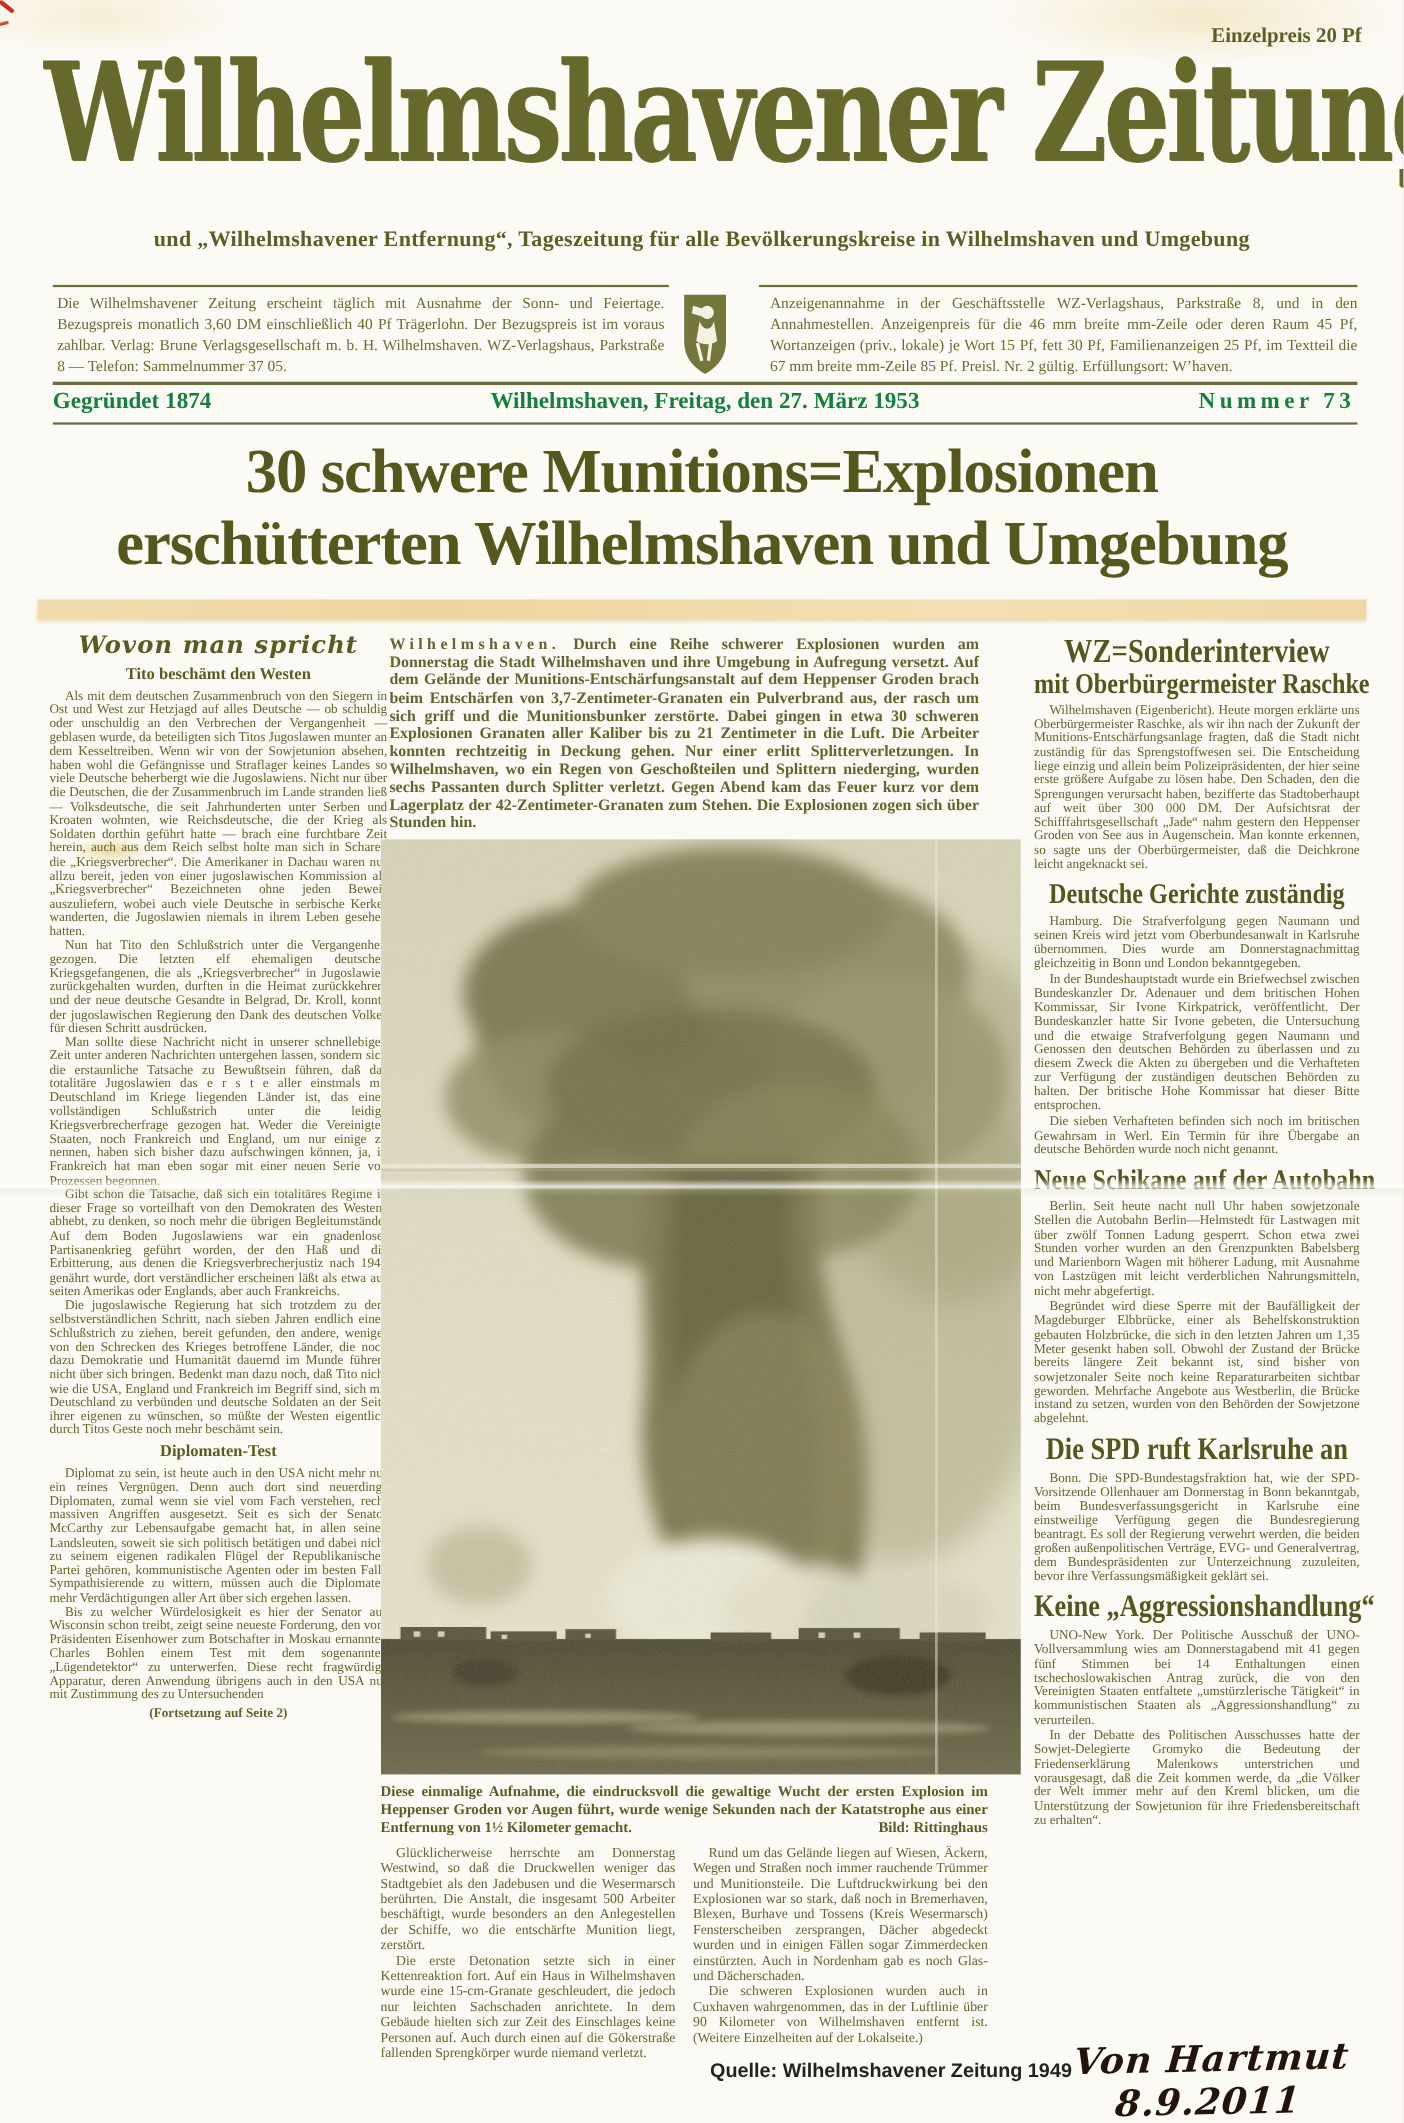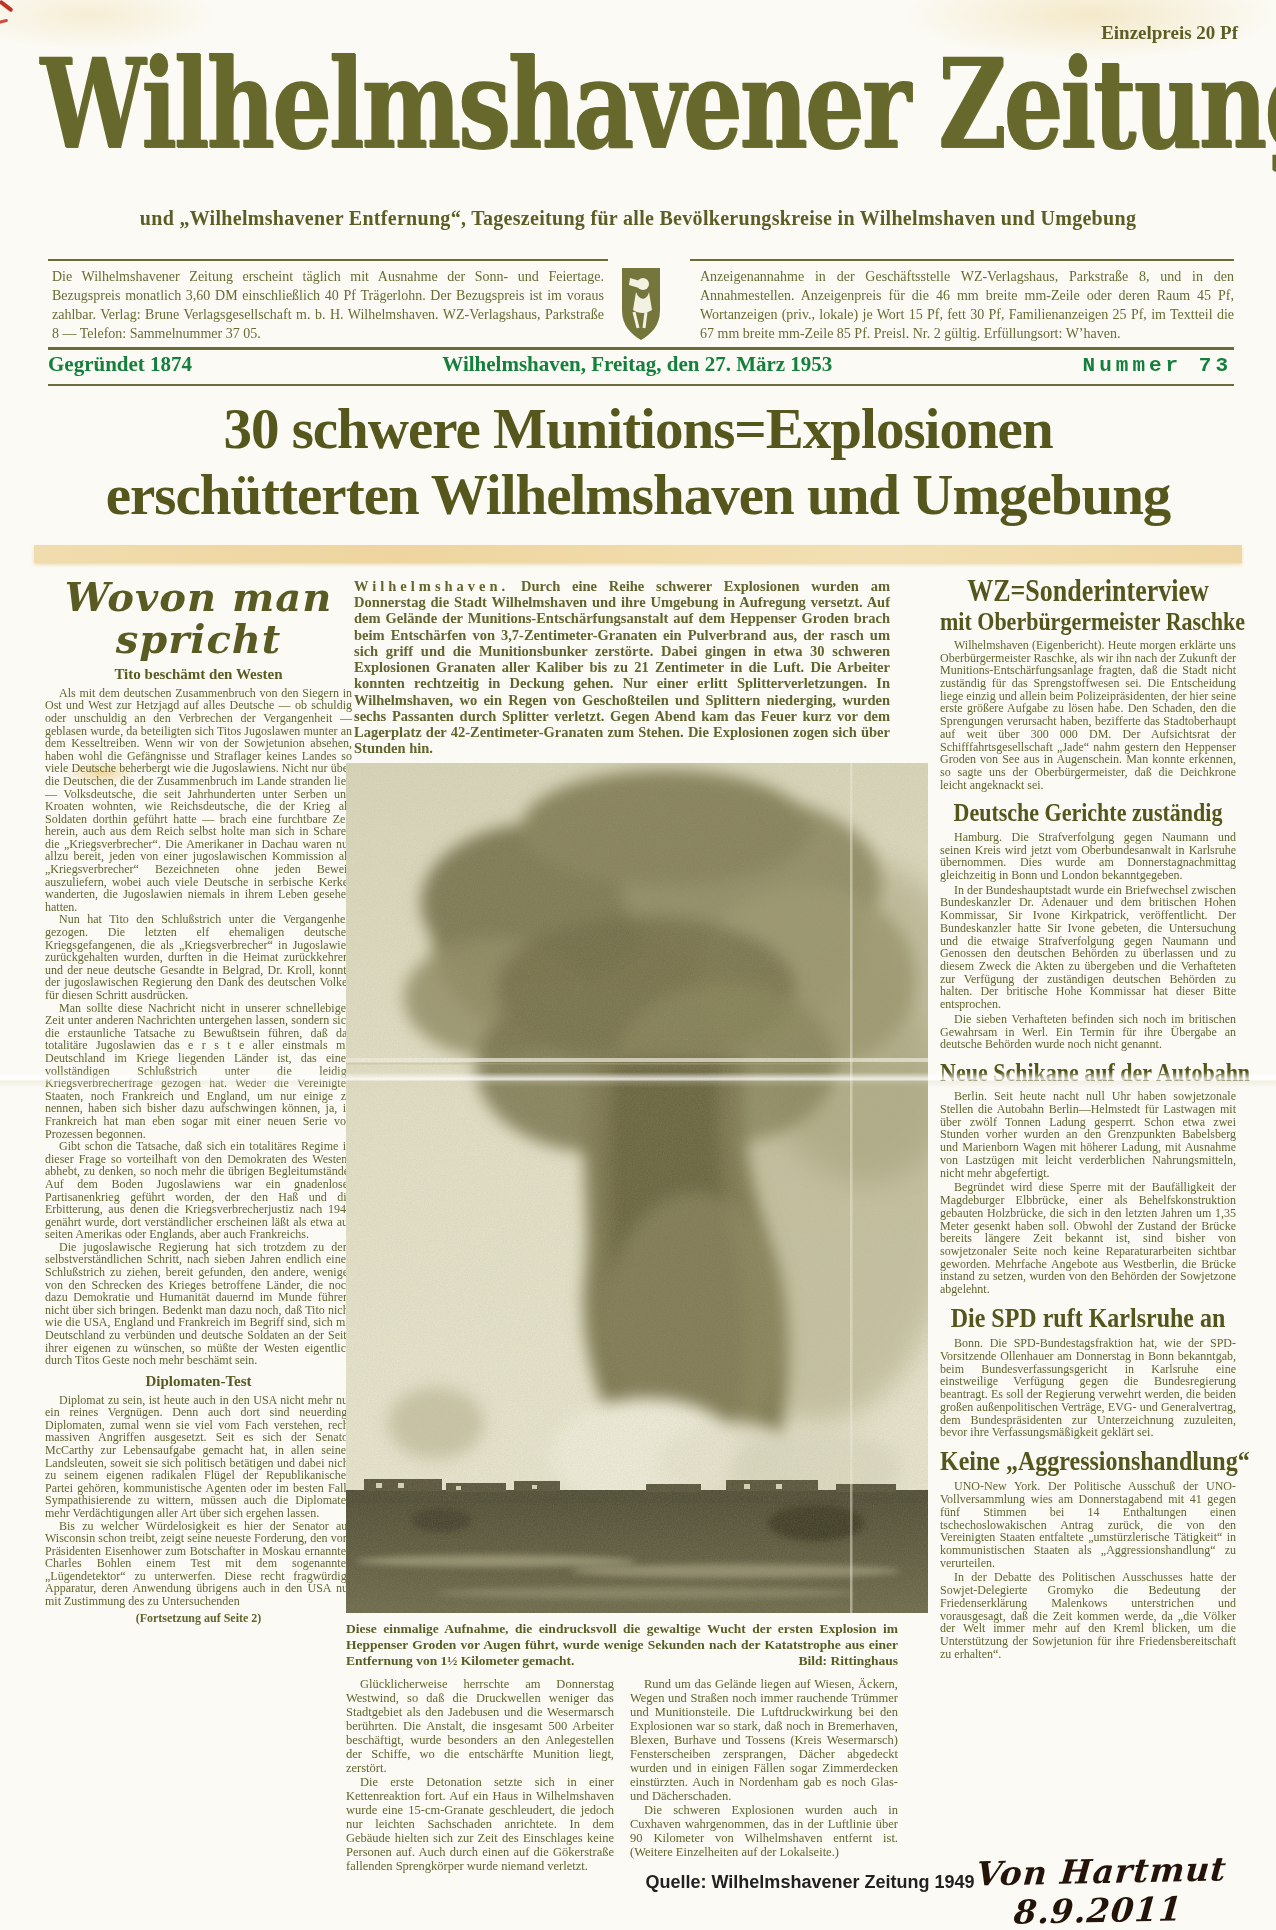--- a/index.html
+++ b/index.html
@@ -14,37 +14,37 @@
             color:#67682c;transform:scaleY(1.32);transform-origin:50% 10%;
             text-shadow:1px 1px 0 #6e6f33;white-space:nowrap;}
   .subtitle{position:absolute;top:207px;left:50px;right:50px;text-align:center;font-weight:bold;
             font-size:20px;color:#5d5e26;letter-spacing:.3px;white-space:nowrap;}
   .rule{position:absolute;background:#6b6c38;}
   .imprint{position:absolute;font-size:14px;line-height:1.35;text-align:justify;color:#6a6b32;}
   .crest{position:absolute;left:620px;top:266px;width:42px;height:76px;}
   .dateline{position:absolute;top:352px;left:48px;right:44px;display:flex;align-items:baseline;
             font-weight:bold;font-size:21px;color:#15803d;}
   .dateline .mid{flex:1;text-align:center;}
-  .issue{letter-spacing:4px;font-family:Liberation Mono, monospace;}
+  .issue{letter-spacing:4px;}
   
   .headline{position:absolute;top:396px;left:30px;right:30px;text-align:center;font-weight:bold;
             color:#56571d;line-height:1.16;}
   .headline .l1{font-size:57px;letter-spacing:-1px;}
   .headline .l2{font-size:57px;letter-spacing:-1px;}
   .band{position:absolute;top:545px;left:34px;right:34px;height:18px;
         background:linear-gradient(90deg,#f0dcae 0%,#eed59f 30%,#f2e0b4 70%,#eed7a4 100%);
         box-shadow:0 2px 3px rgba(226,200,140,.55);}
   
   .col-left{position:absolute;left:45px;top:576px;width:307px;font-size:12px;line-height:1.05;}
   .col-mid{position:absolute;left:346px;top:578px;width:552px;}
   .col-right{position:absolute;left:940px;top:576px;width:296px;font-size:12px;line-height:1.06;}
   .j{text-align:justify;overflow-wrap:break-word;}
   p{margin:0;}
   .ind{text-indent:14px;}
-  .wms-title{font-family:"DejaVu Serif",serif;font-style:italic;font-weight:bold;font-size:40px;
+  .wms-title{font-family:"DejaVu Serif",serif;font-style:italic;font-weight:bold;font-size:22px;
              text-align:center;color:#5a5b22;margin:0 0 6px 0;letter-spacing:1px;}
   .subhead{font-weight:bold;font-size:15px;text-align:center;margin:7px 0 4px 0;color:#5a5b22;}
   .contin{font-weight:bold;text-align:center;margin-top:4px;}
   .lead{font-weight:bold;font-size:14.5px;line-height:1.12;padding:0 8px;}
   .lead-loc{letter-spacing:4px;}
   .photo{margin-top:6px;width:582px;height:850px;position:relative;}
   .photo svg{display:block;}
   .caption{position:relative;font-weight:bold;font-size:13.5px;line-height:1.2;margin-top:8px;color:#5c5d25;}
   .credit{position:absolute;right:0;bottom:0;font-weight:bold;}
   .subcols{display:flex;gap:16px;margin-top:8px;font-size:12.5px;line-height:1.12;}

